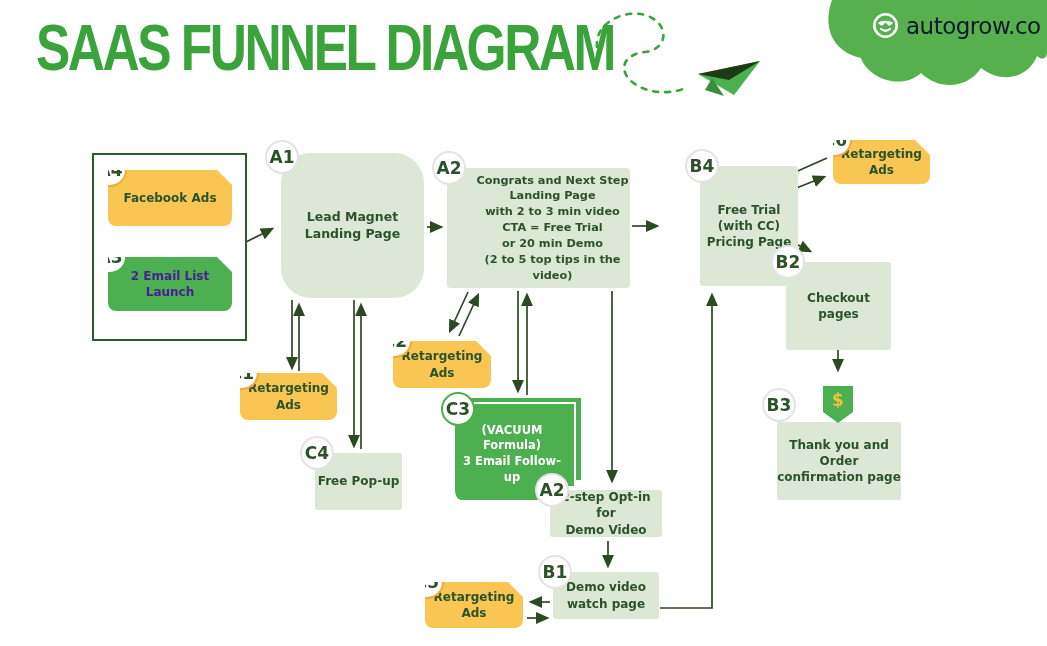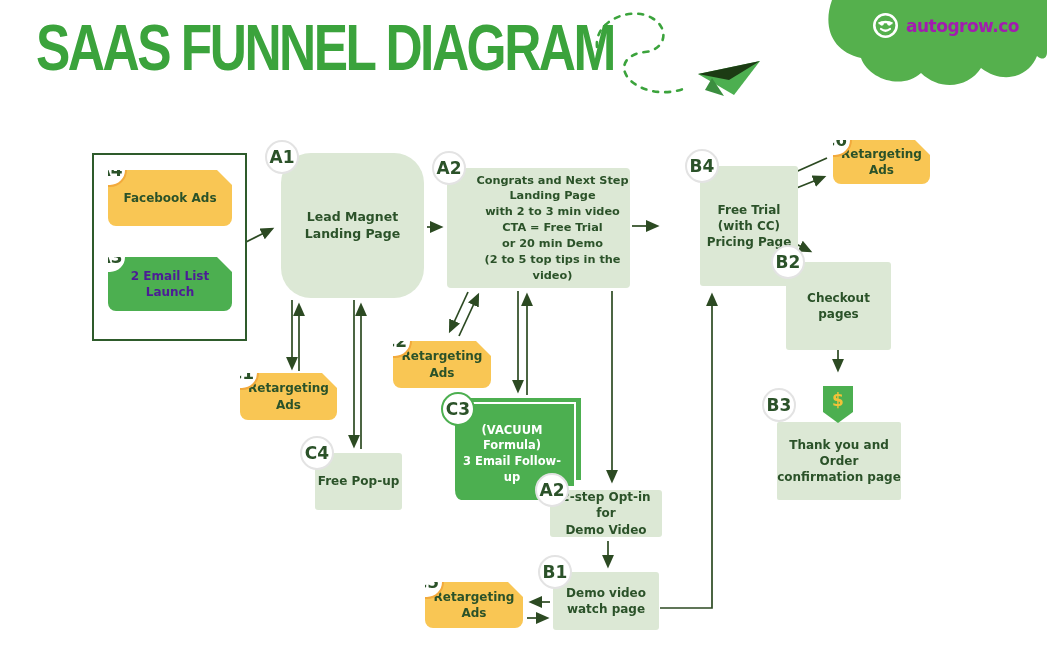--- a/index.html
+++ b/index.html
@@ -4,21 +4,21 @@
 <style>
   html,body{margin:0;padding:0;background:#fff;}
   .canvas{position:relative;width:1047px;height:646px;background:#fff;overflow:hidden;
           font-family:"DejaVu Sans",sans-serif;}
   
   .title{position:absolute;left:36px;top:10px;font-family:"Liberation Sans",sans-serif;
          font-weight:bold;font-size:62px;color:#3BA33C;letter-spacing:-3px;
          transform:scale(0.83,1.05);transform-origin:left top;white-space:nowrap;}
   .blob{position:absolute;right:0;top:0;width:230px;height:106px;}
   .logo{position:absolute;left:872px;top:12px;display:flex;align-items:center;gap:7px;z-index:6;}
-  .logo-text{color:#a21caf;font-weight:bold;font-size:17px;letter-spacing:-0.5px;
+  .logo-text{color:#0f172a;font-weight:normal;font-size:23px;letter-spacing:-0.5px;
              font-family:"DejaVu Sans",sans-serif;}
   
   .node{position:absolute;z-index:4;display:flex;align-items:center;justify-content:center;
         text-align:center;box-sizing:border-box;}
   .label{white-space:pre-line;font-weight:bold;color:#2B5229;font-size:12px;line-height:1.35;}
   .panel{background:#DCE8D5;}
   .tag-yellow{background:#F9C654;clip-path:polygon(0 0,calc(100% - 15px) 0,100% 15px,100% 100%,0 100%);
               border-radius:8px 0 8px 8px;}
   .tag-green{background:#4CAF50;clip-path:polygon(0 0,calc(100% - 15px) 0,100% 15px,100% 100%,0 100%);
              border-radius:8px 0 8px 8px;}
@@ -173,21 +173,21 @@
     </div>
     <span class="badge bd-green" style="left:-14px;top:-16px;">C3</span>
   </div>
 
   <div class="node panel" style="left:550px;top:490px;width:112px;height:47px;border-radius:3px;">
     <span class="badge">A2</span>
     <span class="label">2-step Opt-in for
 Demo Video</span>
   </div>
 
-  <div class="node panel" style="left:553px;top:572px;width:106px;height:58px;border-radius:3px;">
+  <div class="node panel" style="left:553px;top:572px;width:106px;height:47px;border-radius:3px;">
     <span class="badge">B1</span>
     <span class="label">Demo video
 watch page</span>
   </div>
 
   <div class="node tag-yellow" style="left:425px;top:582px;width:98px;height:46px;">
     <span class="badge bd-orange">C5</span>
     <span class="label">Retargeting Ads</span>
   </div>
 

